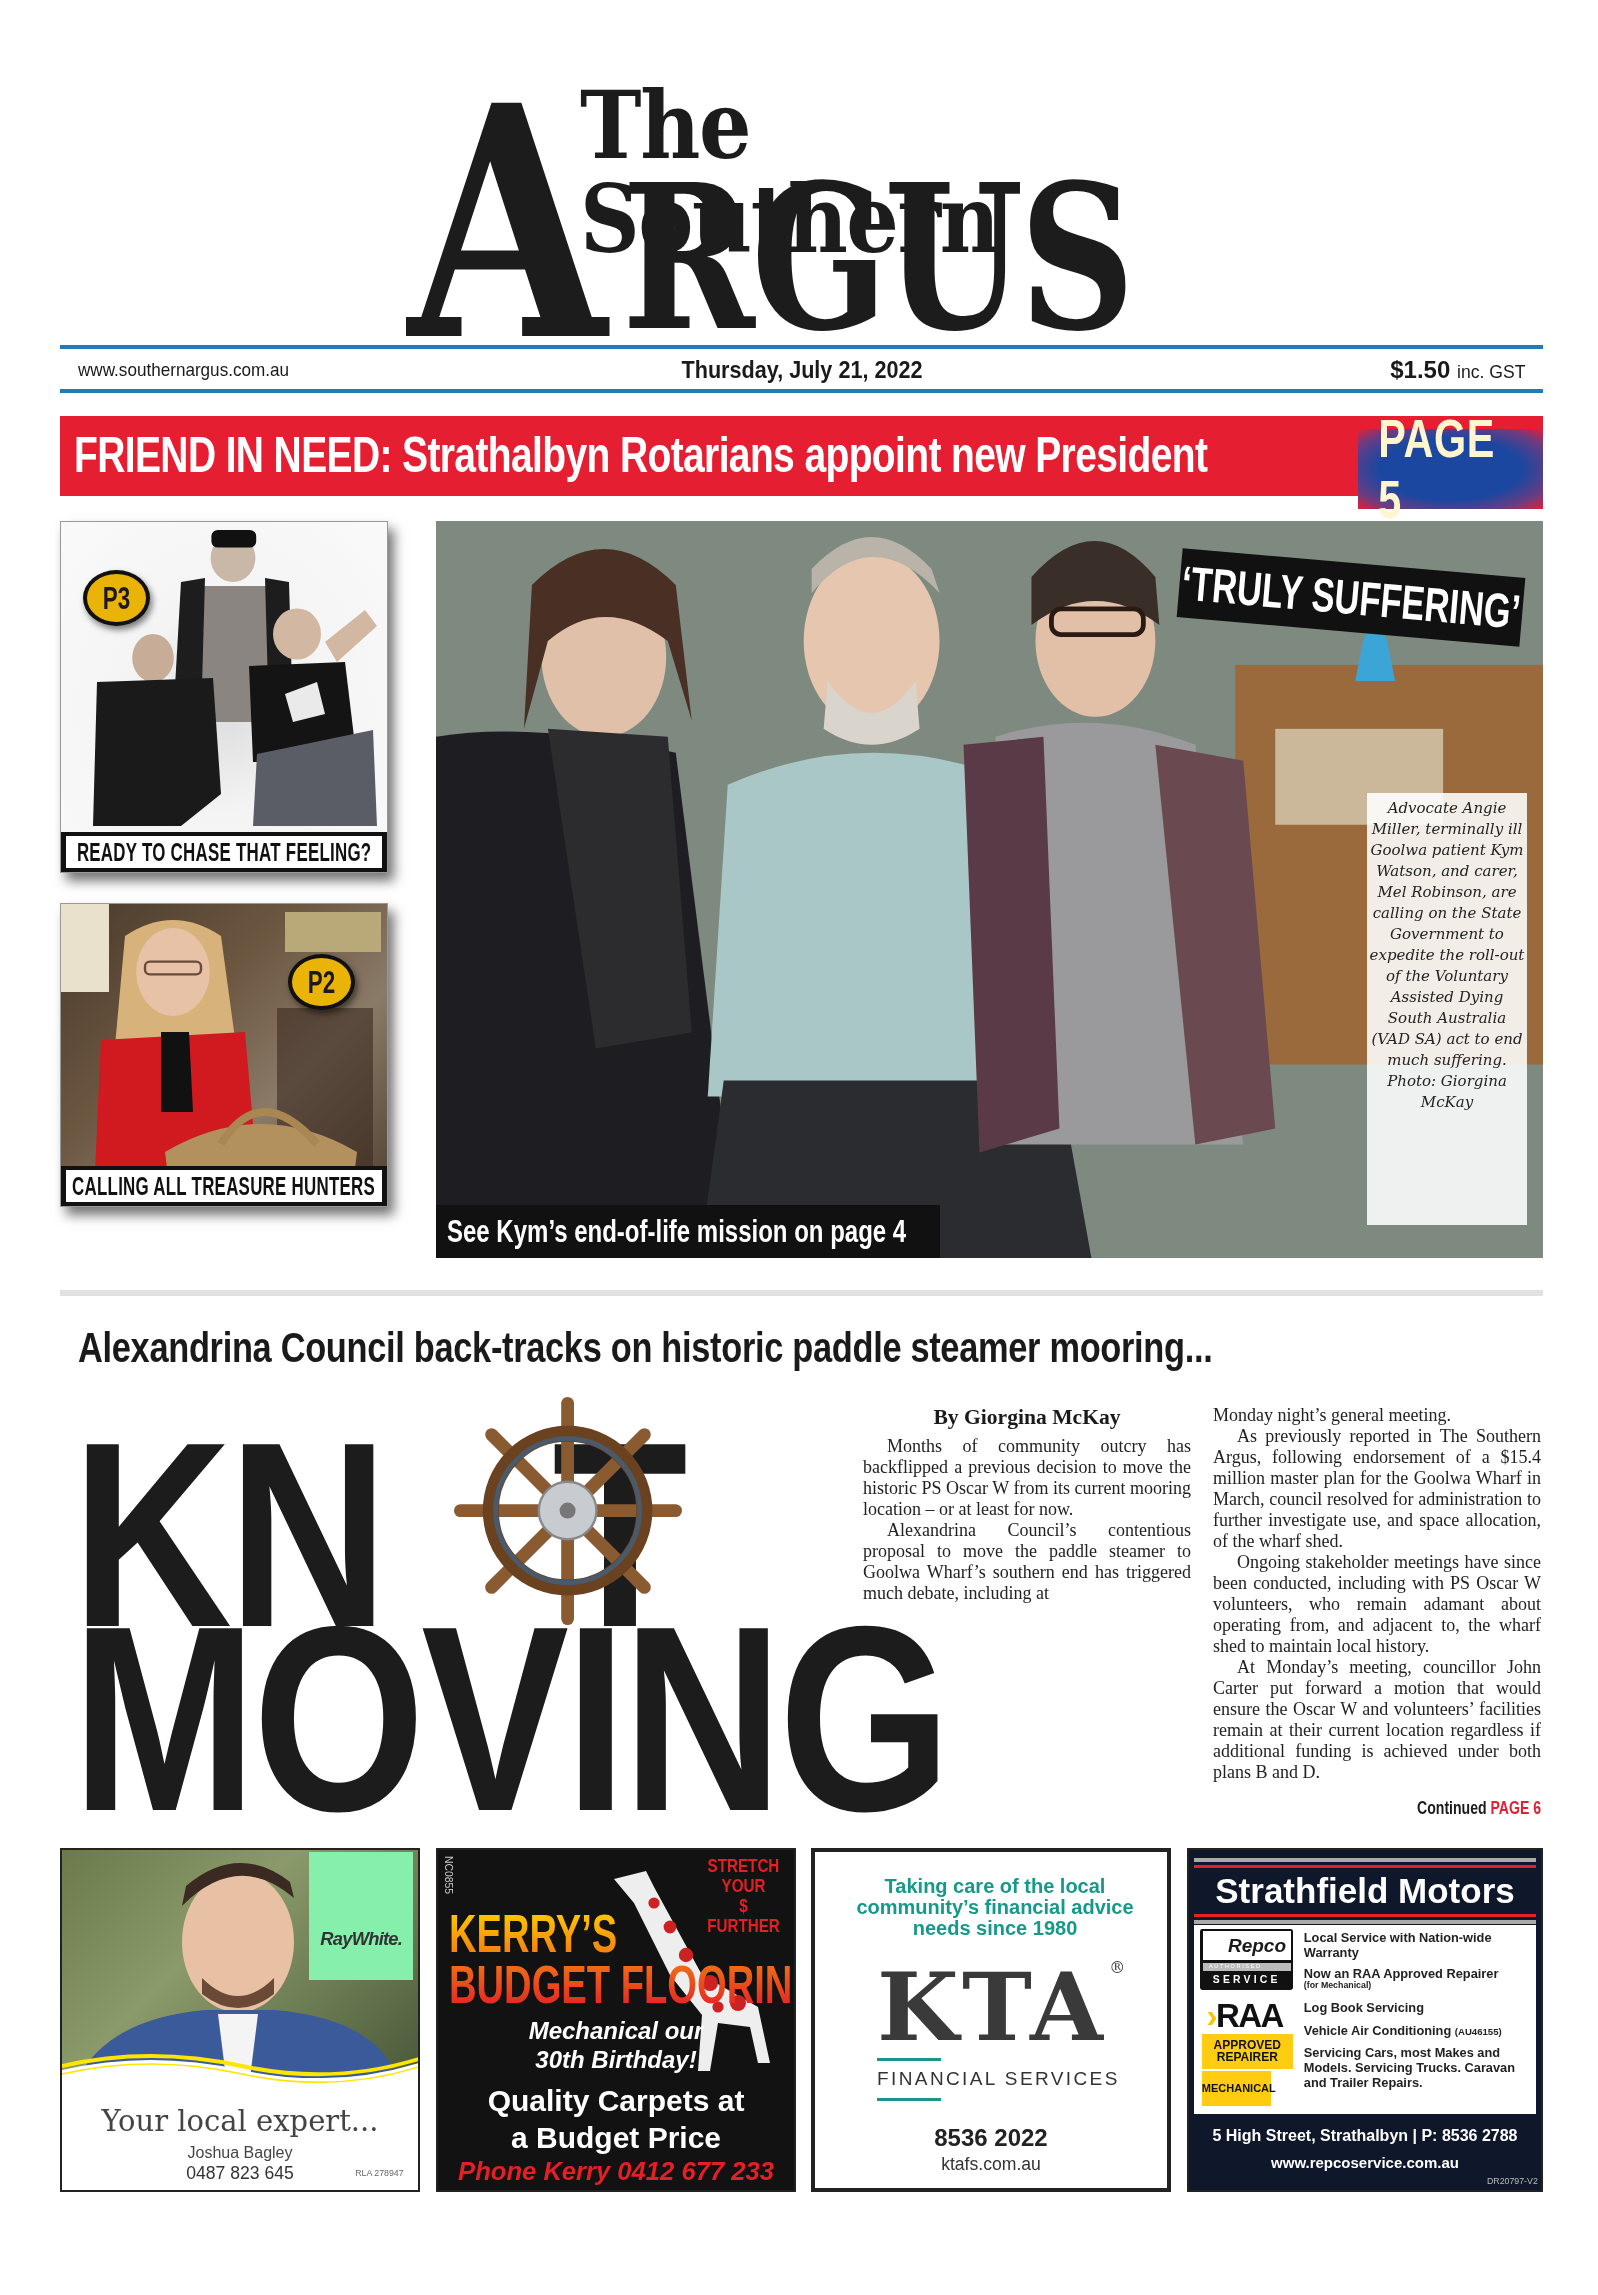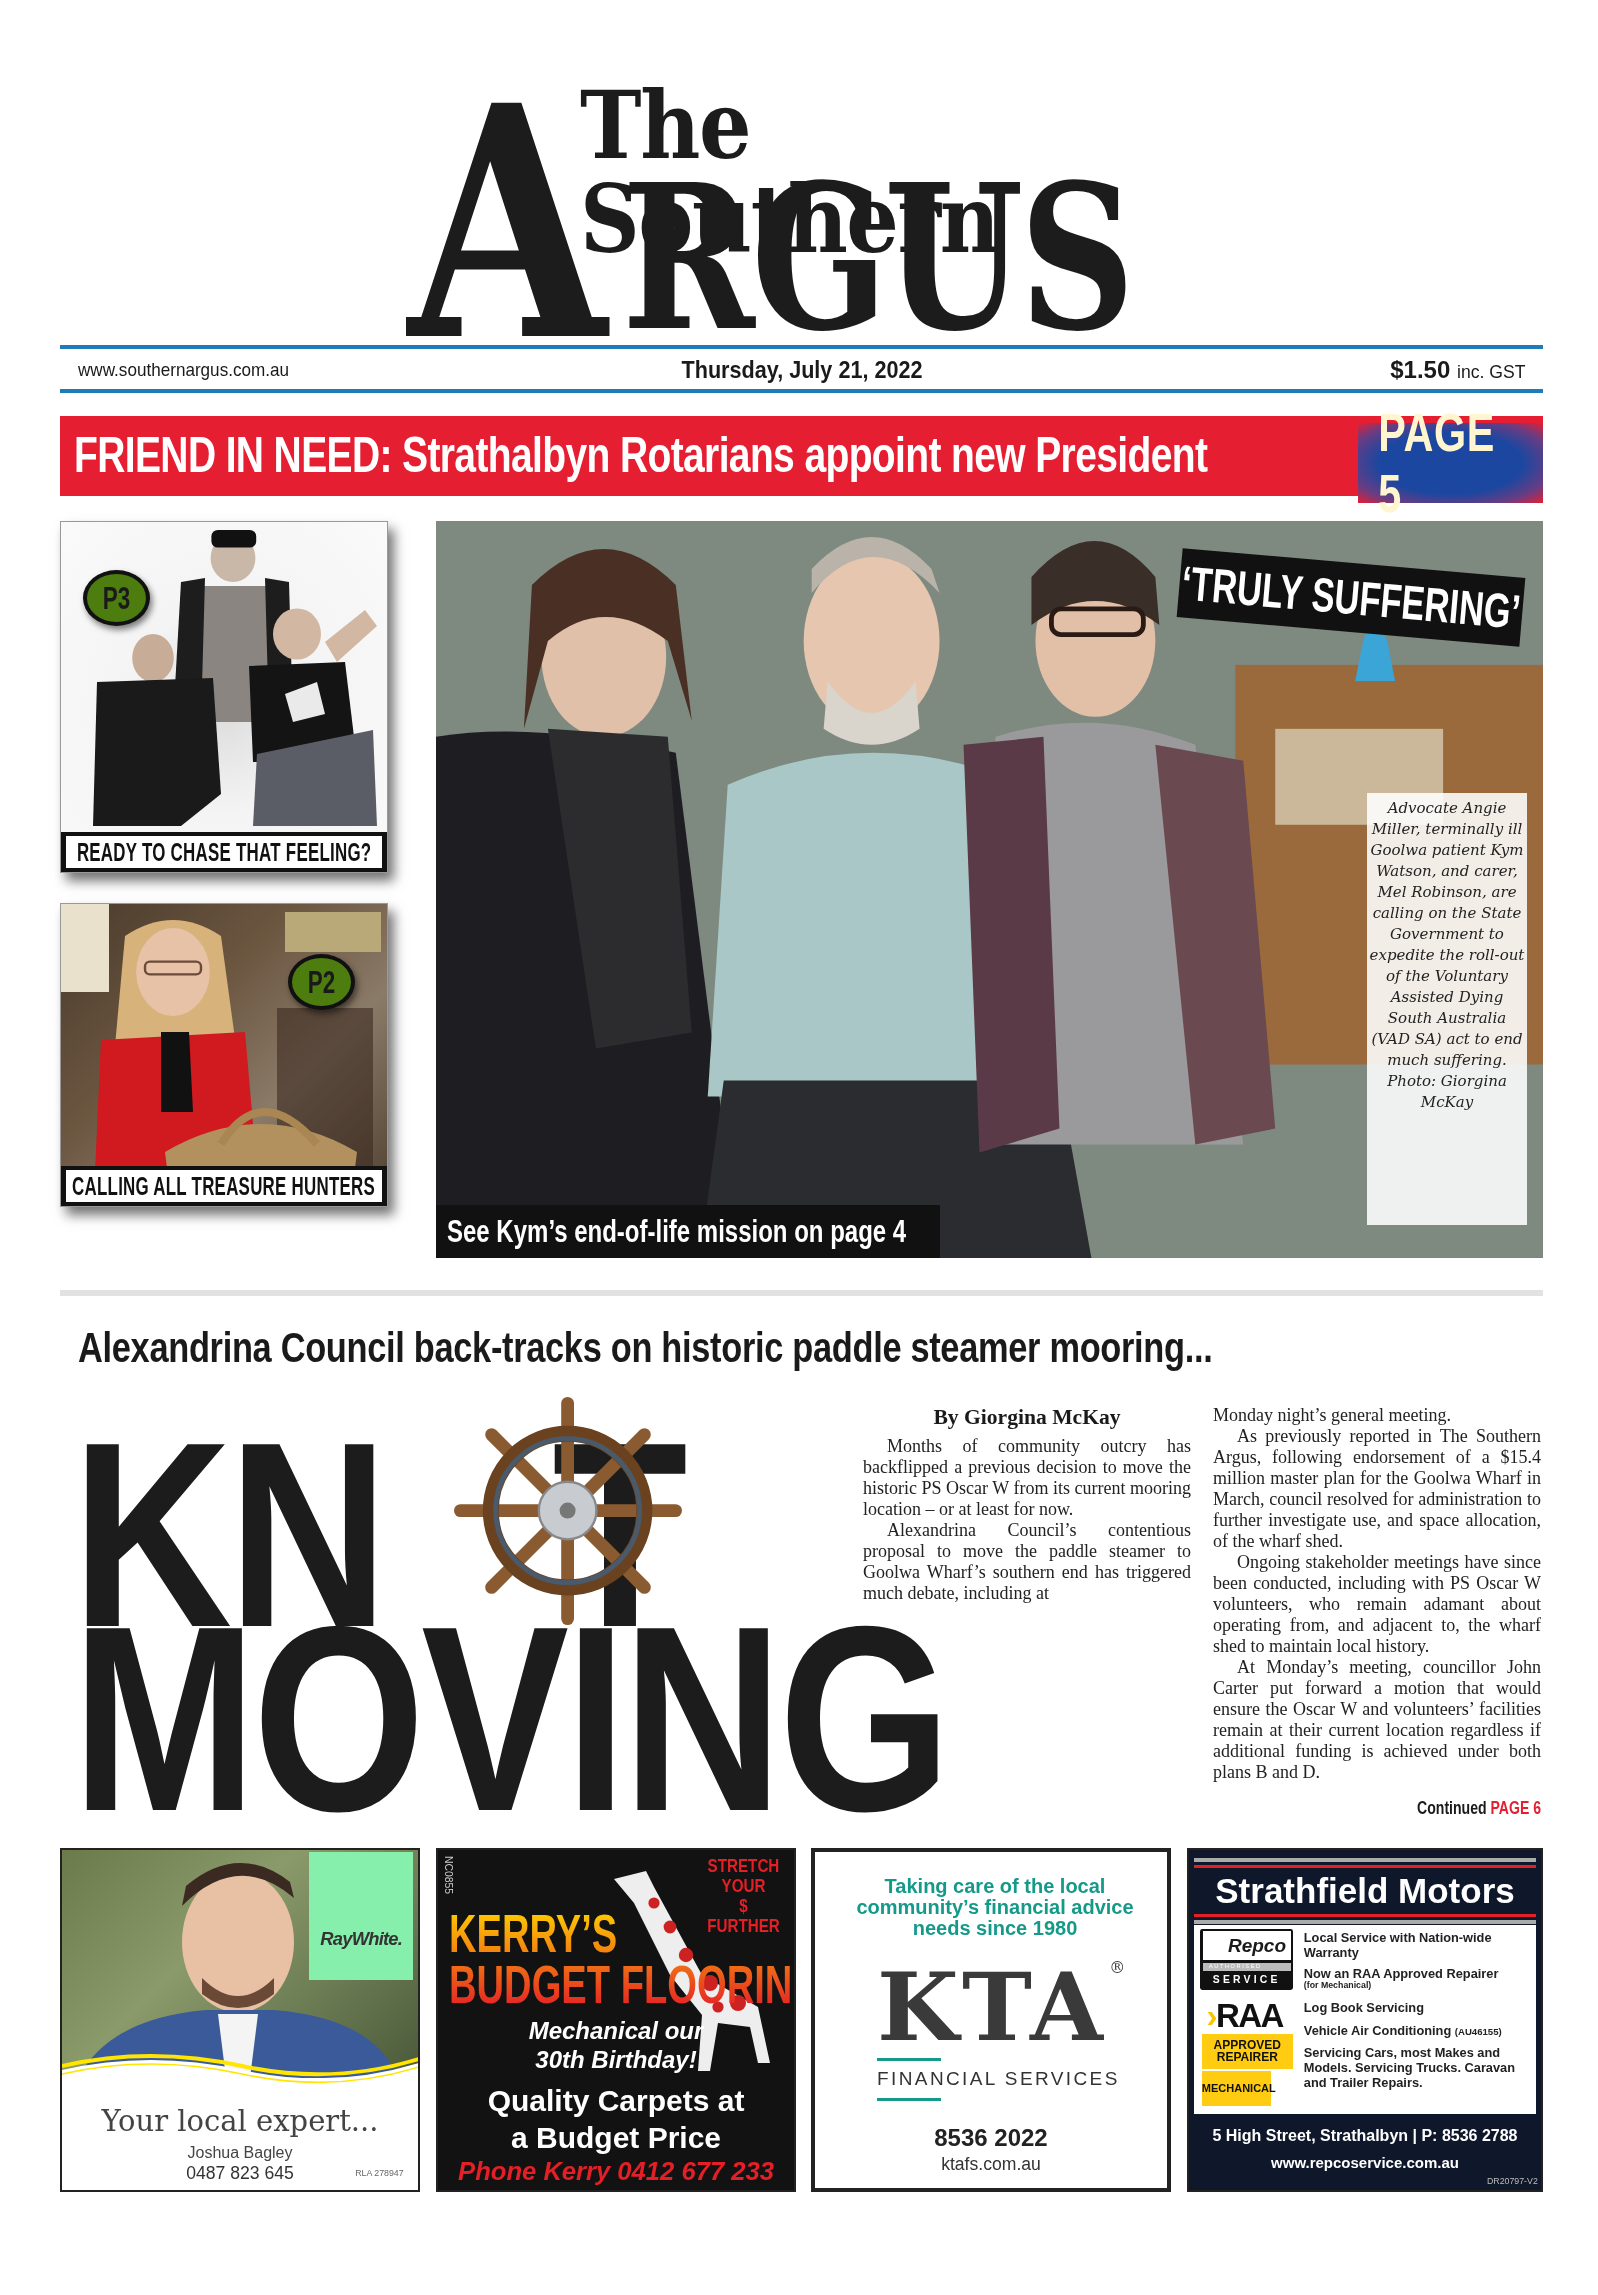--- a/index.html
+++ b/index.html
@@ -25,32 +25,32 @@
   .dateline { left: 60px; top: 352px; width: 1483px; height: 36px; display: flex; align-items: center; justify-content: space-between; padding: 0 17.6px; }
   .dateline .site { font-size: 19px; transform: scaleX(0.9); transform-origin: left center; }
   .dateline .date { font-size: 24px; font-weight: bold; position: absolute; left: 50%; transform: translateX(-50%) scaleX(0.9); }
   .dateline .price { font-size: 24px; font-weight: bold; }
   .dateline .price small { font-size: 17.6px; font-weight: normal; }
 
   
   .banner { left: 60px; top: 416px; width: 1483px; height: 80px; background: #e61e32; }
   .banner-text { position: absolute; left: 14.4px; top: 9.6px; font-size: 50px; font-weight: bold; color: #fff;
     transform: scaleX(0.78); transform-origin: left top; white-space: nowrap; letter-spacing: -0.8px; }
-  .banner-page { position: absolute; right: 0; top: 7px; width: 185px; height: 80px;
+  .banner-page { position: absolute; right: 0; top: 13px; width: 185px; height: 80px;
     background: radial-gradient(ellipse at center, #1c47a0 55%, #6a3c82 80%, #e61e32 100%);
     display: flex; align-items: center; justify-content: center; }
   .banner-page span { font-size: 53px; font-weight: bold; color: #fff6d0; transform: scaleX(0.78); letter-spacing: 0.8px; }
 
   
   .promo { width: 328px; background: #fff; box-shadow: 6.4px 8px 11.2px rgba(0,0,0,0.55); border: 0.8px solid #999; overflow: hidden; }
   .promo .photo { position: absolute; left: 0; top: 0; right: 0; bottom: 40px; }
   .promo .caption-bar { position: absolute; left: 0; right: 0; bottom: 0; height: 40px; background: #111; padding: 4px 4.8px; }
   .promo .caption-bar div { background: #fff; height: 32px; display: flex; align-items: center; justify-content: center; }
   .promo .caption-bar span { font-size: 25.6px; font-weight: bold; color: #111; transform: scaleX(0.66); white-space: nowrap; letter-spacing: 0.4px; }
-  .pbadge { position: absolute; width: 67px; height: 56px; border: 4px solid #111; border-radius: 50%; background: #4d7c0f;
+  .pbadge { position: absolute; width: 67px; height: 56px; border: 4px solid #111; border-radius: 50%; background: #eab308;
     display: flex; align-items: center; justify-content: center; box-shadow: 2.4px 4px 6.4px rgba(0,0,0,0.5); }
   .pbadge span { font-size: 32px; font-weight: bold; transform: scaleX(0.7); }
 
   
   .mainphoto { left: 436px; top: 521px; width: 1107px; height: 737px; overflow: hidden;
     background: linear-gradient(180deg, #8a9a8a 0%, #6f7c70 30%, #5a5650 65%, #3a3430 100%); }
   .truly { position: absolute; left: 743px; top: 42px; width: 344px; height: 69px; background: #111; transform: rotate(5deg);
     display: flex; align-items: center; justify-content: center; }
   .truly span { color: #fff; font-size: 48px; font-weight: bold; transform: scaleX(0.72); white-space: nowrap; }
   .photocap { position: absolute; left: 931px; top: 272px; width: 160px; height: 432px; background: rgba(255,255,255,0.88);

